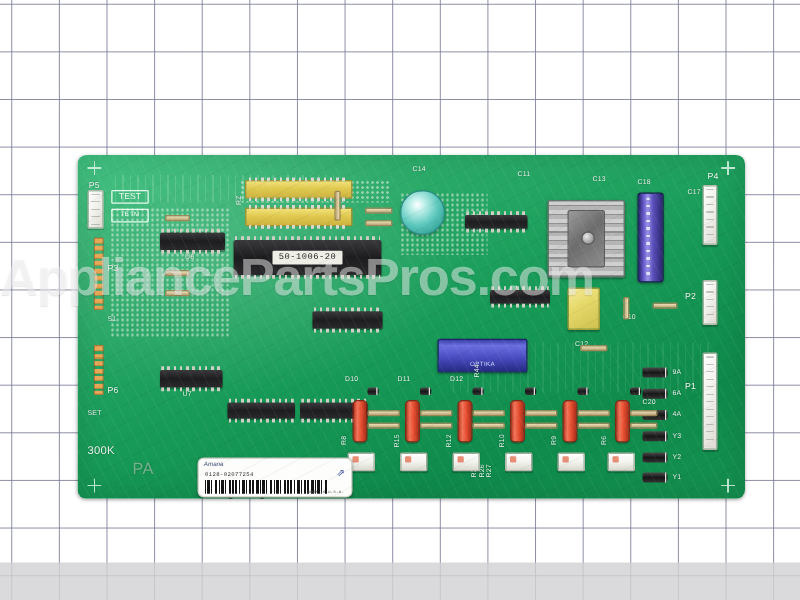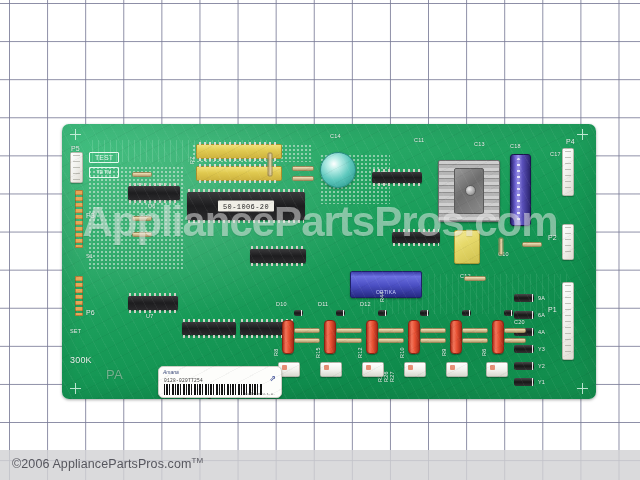--- a/index.html
+++ b/index.html
@@ -328,21 +328,21 @@
     left:118px; top:270px;
     width:52px; height:58px;
     pointer-events:none;
   }
 
   
   #watermark {
     position:absolute;
     left:0; top:198px;
     width:640px;
-    text-align:center;
+    text-align:left;
     font-family:"Liberation Sans", sans-serif;
     font-size:42px;
     font-weight:700;
     letter-spacing:-1px;
     color:rgba(255,255,255,0.47);
     text-shadow: 0 1px 1px rgba(0,0,0,0.10);
     white-space:nowrap;
     pointer-events:none;
   }
 </style>
@@ -546,15 +546,14 @@
       <div class="barcode"></div>
       <div class="lbl-mark">⇗</div>
       <div class="lbl-bot">made in u.s.a.</div>
     </div>
 
   </div>
 
   <div id="watermark">AppliancePartsPros.com</div>
 
   <div id="footer-band"></div>
-  <div class="footer-text" id="footer-left"><span>©2006 AppliancePartsPros.com</span><span class="tm">TM</span></div>
 
 </div>
 
 </body></html>

